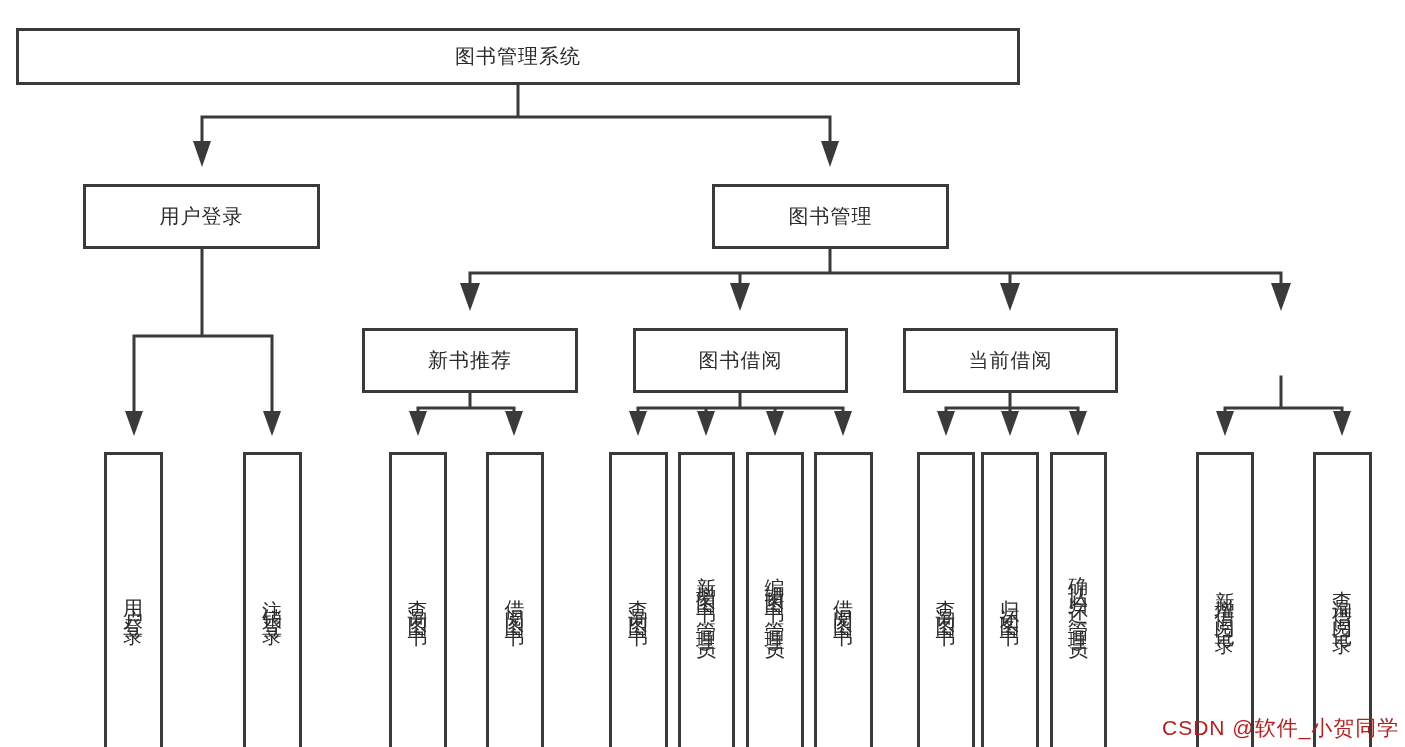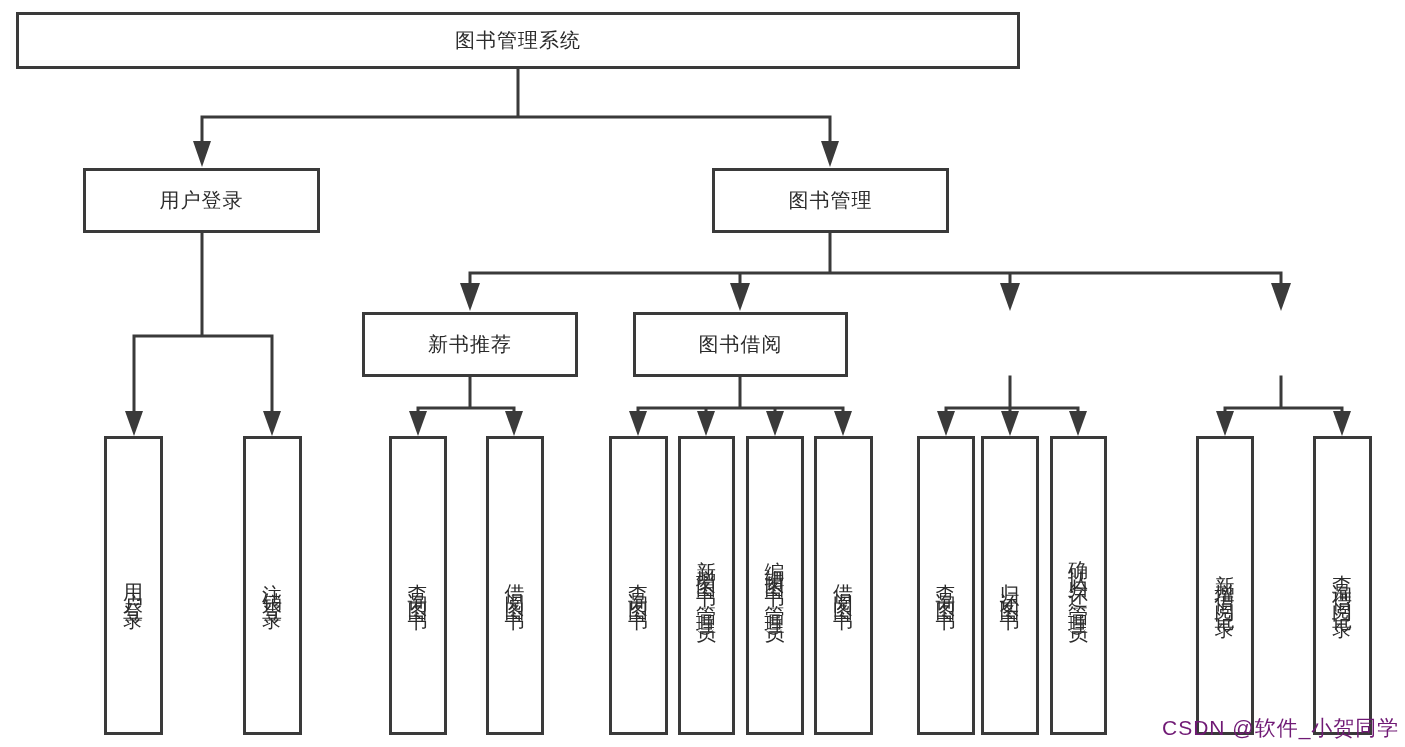--- a/index.html
+++ b/index.html
@@ -25,20 +25,21 @@
   }
   .box {
     position: absolute;
     box-sizing: border-box;
     background: #ffffff;
     border: 3px solid #3a3a3a;
     display: flex;
     align-items: center;
     justify-content: center;
     color: #2b2b2b;
+    margin-top: 16px;
   }
   .hlabel {
     font-size: 20px;
     letter-spacing: 1px;
     white-space: nowrap;
   }
   .vlabel {
     writing-mode: vertical-rl;
     text-orientation: mixed;
     font-size: 20px;
@@ -49,21 +50,21 @@
   .root    { left: 16px;  top: 12px;  width: 1004px; height: 57px; }
   .lvl2    { top: 168px; height: 65px; }
   .lvl3    { top: 312px; height: 65px; }
   .leaf    { top: 436px; height: 299px; }
   .watermark {
     position: absolute;
     left: 1162px;
     top: 714px;
     font-size: 21px;
     letter-spacing: 1px;
-    color: #701a75;
+    color: #b91c1c;
     white-space: nowrap;
   }
 </style>
 </head>
 <body>
 
 <div class="canvas">
 
   <svg class="wires" width="1405" height="747" viewBox="0 0 1405 747" xmlns="http://www.w3.org/2000/svg">
     <g stroke="#3a3a3a" stroke-width="3" fill="none" stroke-linecap="square" stroke-linejoin="miter">
@@ -108,20 +109,23 @@
   <div class="box lvl2" style="left:712px; width:237px;">
     <span class="hlabel">图书管理</span>
   </div>
 
   <div class="box lvl3" style="left:362px; width:216px;">
     <span class="hlabel">新书推荐</span>
   </div>
   <div class="box lvl3" style="left:633px; width:215px;text-align:right;">
     <span class="hlabel">图书借阅</span>
   </div>
+  <div class="box lvl3" style="left:903px; width:215px;">
+    <span class="hlabel">当前借阅</span>
+  </div>
 
   <div class="box leaf" style="left:104px; width:59px;">
     <span class="vlabel">用户登录</span>
   </div>
   <div class="box leaf" style="left:243px; width:59px;">
     <span class="vlabel">注销登录</span>
   </div>
   <div class="box leaf" style="left:389px; width:58px;">
     <span class="vlabel">查询图书</span>
   </div>

